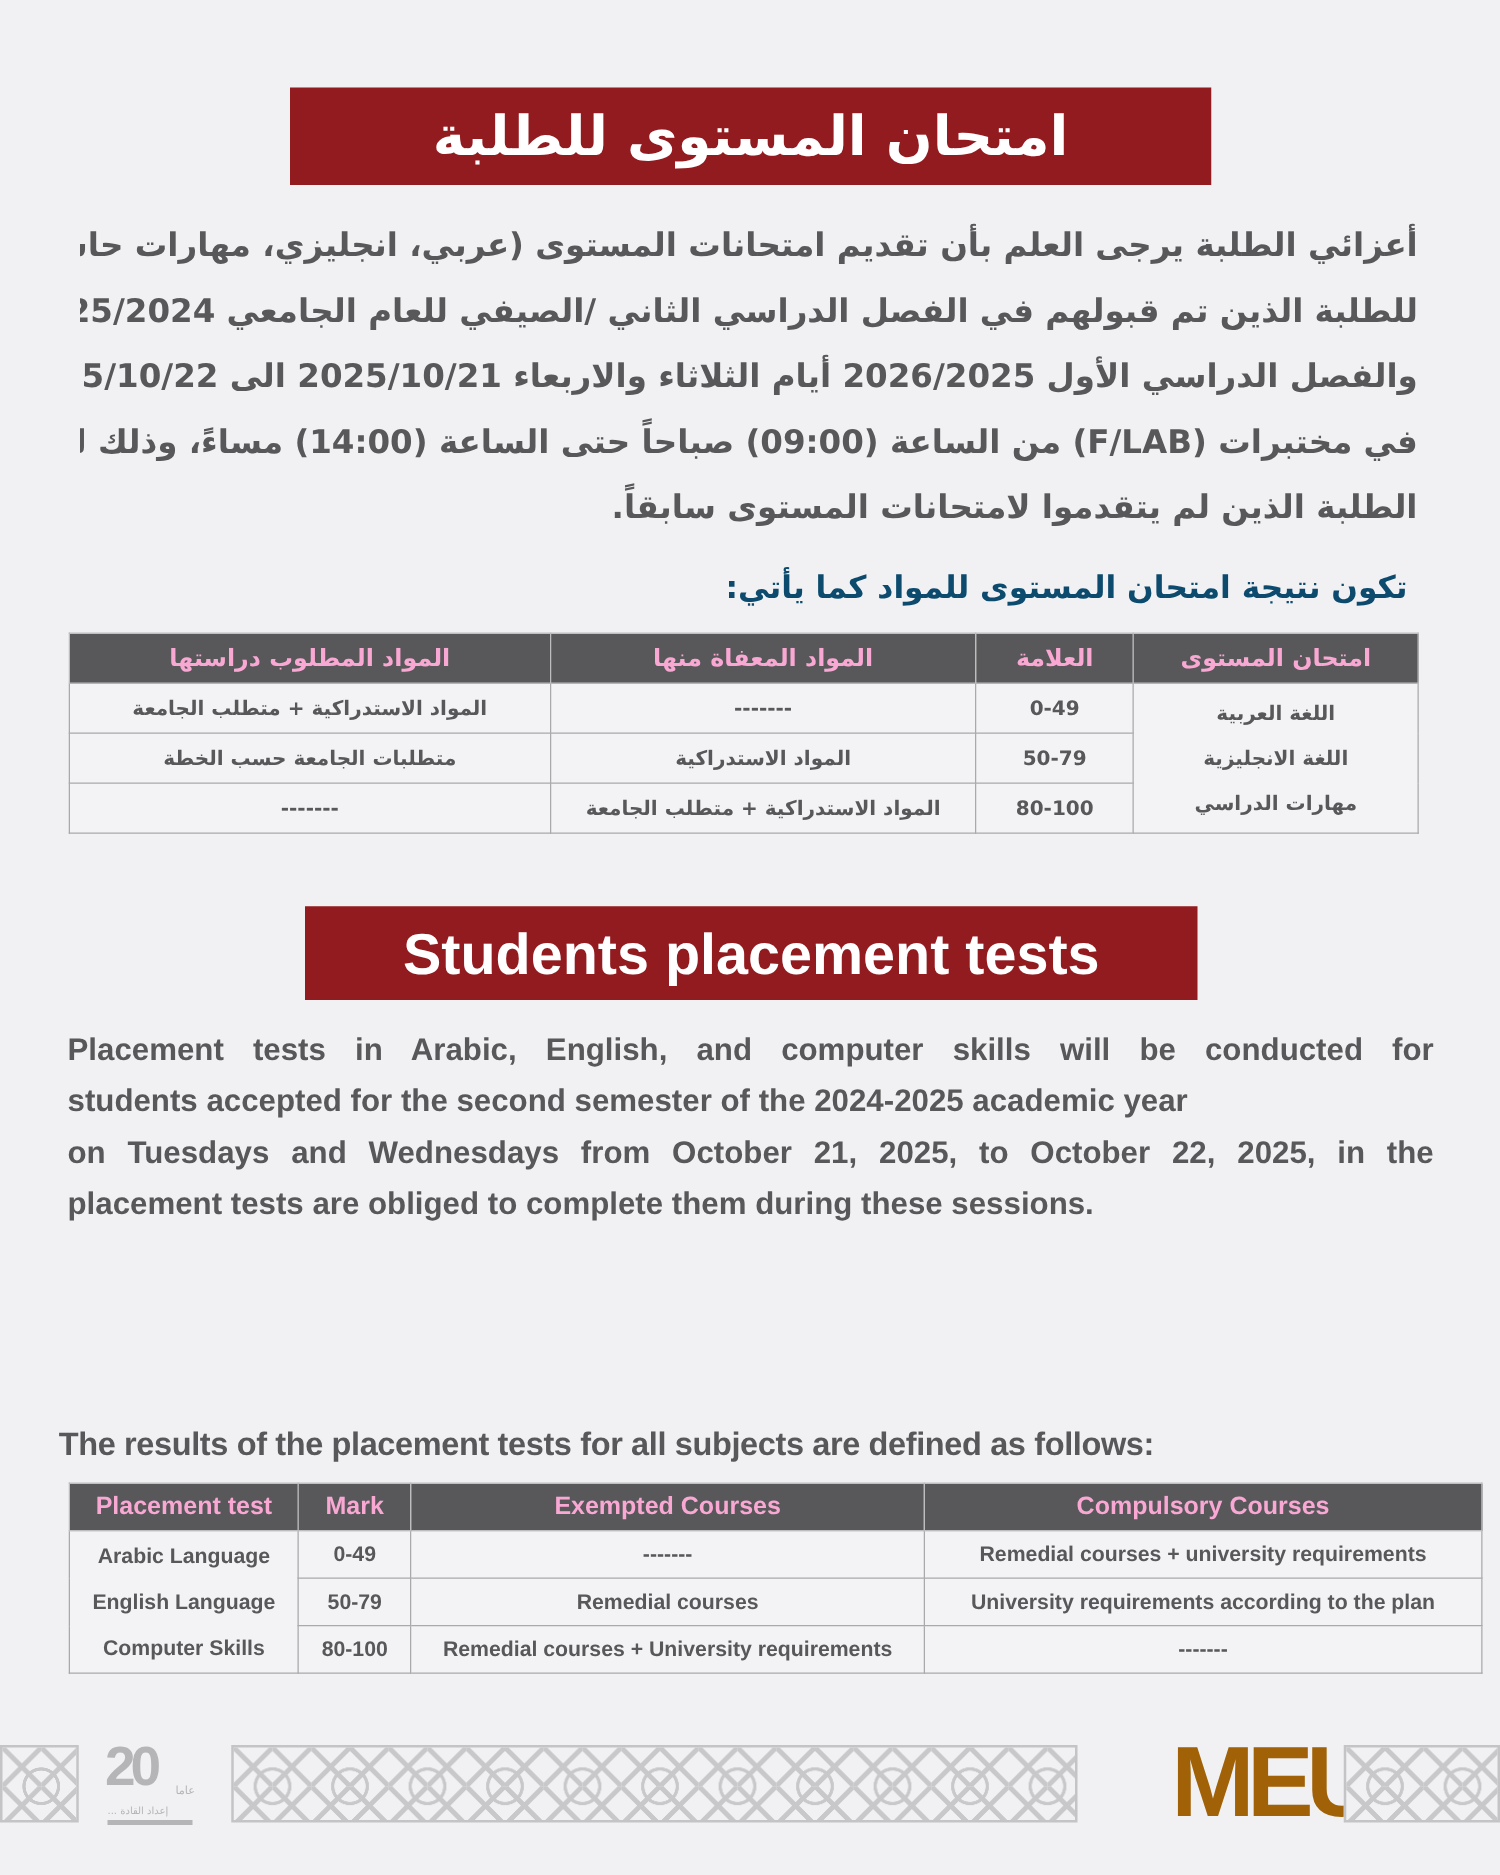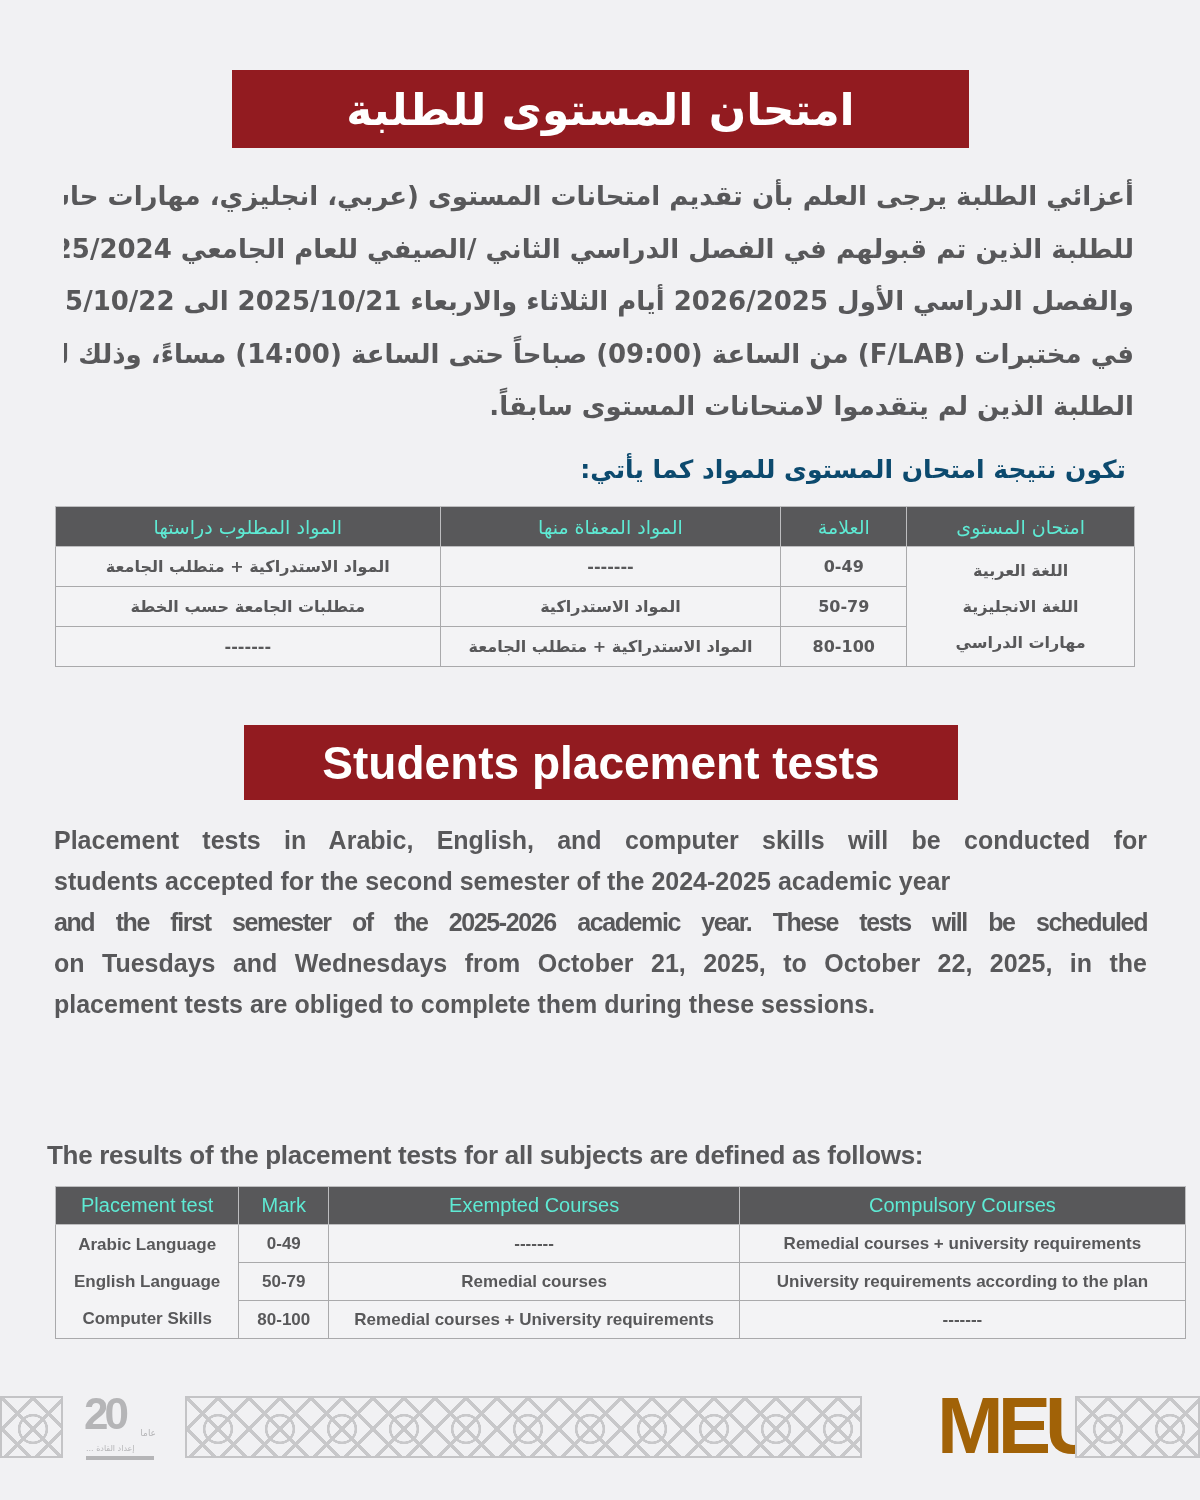--- a/index.html
+++ b/index.html
@@ -20,21 +20,21 @@
       font-size: 26px; line-height: 52.5px; font-weight: bold; color: #58585a;
     }
     .ar-para span { display: block; white-space: nowrap; overflow: hidden; }
 
     .ar-subhead {
       position: absolute; right: 74px; top: 455px; direction: rtl;
       font-size: 25px; font-weight: bold; color: #0c4a6e;
     }
 
     table { border-collapse: collapse; position: absolute; }
-    table th { background: #58585a; color: #5eead4; font-weight: normal; border: 1.5px solid #bdbdbf; }
+    table th { background: #58585a; color: #f9a8d4; font-weight: bold; border: 1.5px solid #bdbdbf; }
     table td { border: 1.5px solid #a9a9ab; color: #58585a; text-align: center; font-weight: bold; background: #f3f3f5; }
 
     #ar-table { left: 55px; top: 506px; width: 1080px; direction: rtl; }
     #ar-table th { height: 40px; font-size: 19px; }
     #ar-table td { height: 40px; font-size: 16px; }
     #ar-table td.multi { line-height: 36px; vertical-align: middle; }
 
     .en-para {
       position: absolute; left: 54px; top: 820px; width: 1093px;
       font-family: "Liberation Sans", sans-serif; font-weight: bold;
@@ -134,21 +134,20 @@
 </tbody>
   </table>
 
 <div id="en-banner" class="banner">
   <span>Students placement tests</span>
 </div>
 
 <div class="en-para">
   <span class="just">Placement tests in Arabic, English, and computer skills will be conducted for</span>
   <span>students accepted for the second semester of the 2024-2025 academic year</span>
-  <span class="just" style="letter-spacing:-1.4px;word-spacing:-3px">and the first semester of the 2025-2026 academic year. These tests will be scheduled</span>
   <span class="just">on Tuesdays and Wednesdays from October 21, 2025, to October 22, 2025, in the</span>
   <span>placement tests are obliged to complete them during these sessions.</span>
 </div>
 
 <div class="en-subhead">The results of the placement tests for all subjects are defined as follows:</div>
 
 <table id="en-table">
   <colgroup>
     <col style="width:175px">
       <col style="width:86px">

